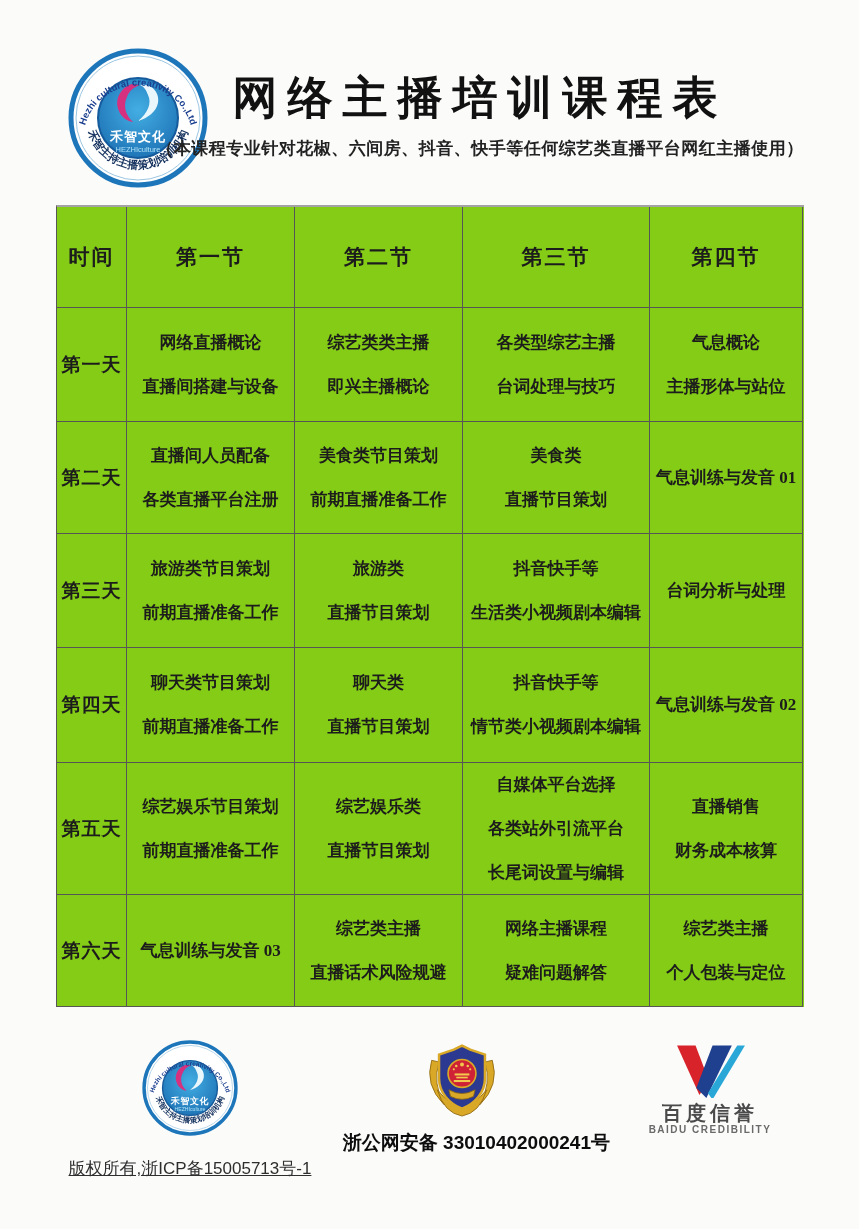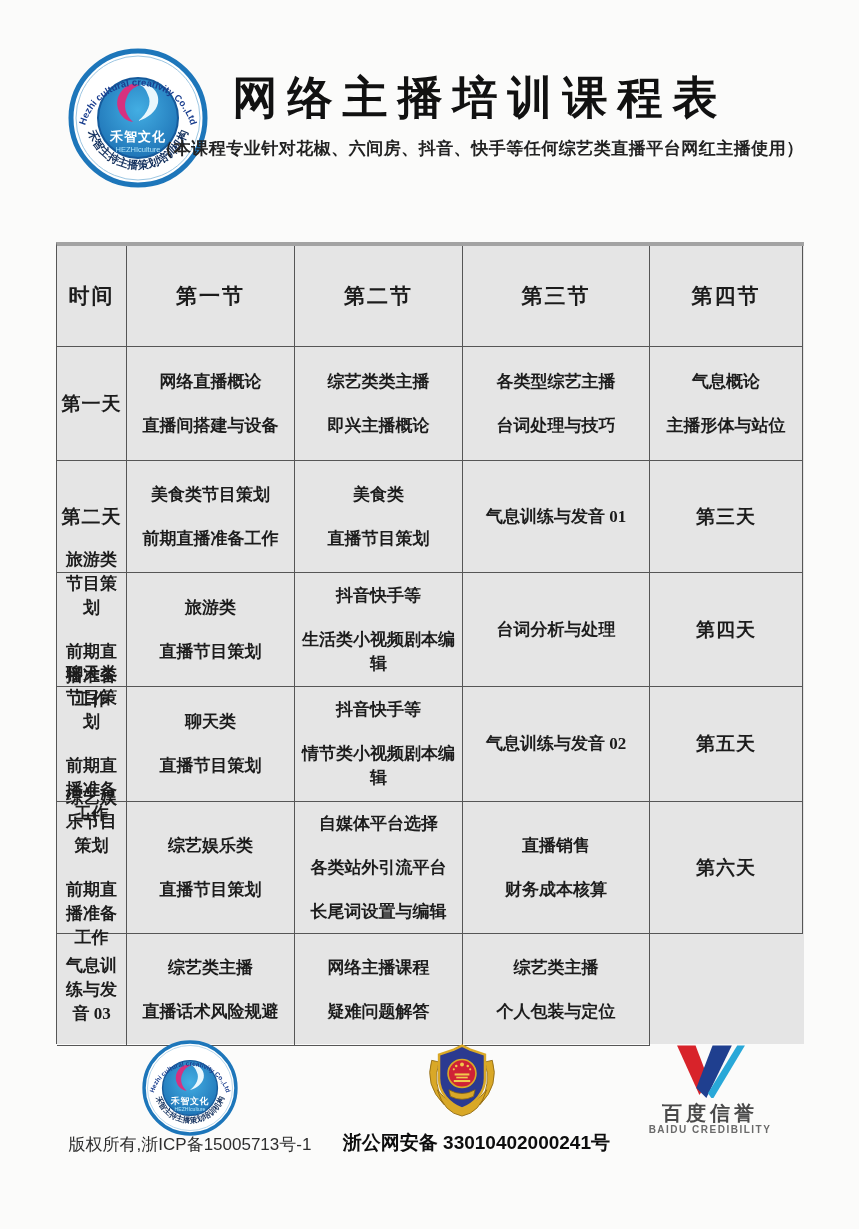--- a/index.html
+++ b/index.html
@@ -27,43 +27,42 @@
     text-align:center; font-size:17px; font-weight:600;
     color:#222; letter-spacing:0.5px;
   }
 
   
   .schedule-table {
     position:absolute; left:56px; top:205px; width:748px; height:802px;
     display:grid;
     grid-template-columns:70px 168px 168px 187px 153px;
     grid-template-rows:101px 114px 112px 114px 115px 132px 112px;
-    border-top:4px solid #a3a3a3;
+    border-top:2px solid #a3a3a3;
     border-left:1px solid #565656;
-    background:#e5e5e5;
-    margin-top:37px;
+    background:#84cc16;
   }
   .cell {
     border-right:1px solid #565656;
     border-bottom:1px solid #565656;
     display:flex; flex-direction:column;
     justify-content:center; align-items:center;
     text-align:center;
     font-size:17px; font-weight:600;
     padding:4px 3px;
   }
   .cell.head { font-size:21px; letter-spacing:2px; }
   .cell.day  { font-size:19px; letter-spacing:1px; }
   .cell .line { margin:10px 0; line-height:24px; }
 
   
   .footer-text { font-family:"Liberation Sans","DejaVu Sans",sans-serif; }
   .copyright-text {
-    position:absolute; left:60px; top:1133px; width:260px; text-align:center;
-    font-size:17px; color:#2e2e2e; font-weight:500;
+    position:absolute; left:60px; top:1157px; width:260px; text-align:center;
+    font-size:17px; color:#2e2e2e; font-weight:500;text-decoration:underline;
   }
   .police-badge { position:absolute; left:421px; top:1036px; width:82px; height:88px; }
   .police-record-text {
     position:absolute; left:330px; top:1130px; width:280px; text-align:right;
     font-size:19px; color:#0d0d0d; font-weight:700;
   }
   .baidu-logo { position:absolute; left:672px; top:1044px; width:78px; height:54px; }
   .baidu-cn {
     position:absolute; left:630px; top:1100px; width:160px; text-align:center;
     font-size:20px; color:#4a4a4a; letter-spacing:4px; font-weight:600;
@@ -127,20 +126,24 @@
       <div class="cell content">
         <div class="line">各类型综艺主播</div>
         <div class="line">台词处理与技巧</div>
       </div>
       <div class="cell content">
         <div class="line">气息概论</div>
         <div class="line">主播形体与站位</div>
       </div>
       <div class="cell day">第二天</div>
       <div class="cell content">
+        <div class="line">直播间人员配备</div>
+        <div class="line">各类直播平台注册</div>
+      </div>
+      <div class="cell content">
         <div class="line">美食类节目策划</div>
         <div class="line">前期直播准备工作</div>
       </div>
       <div class="cell content">
         <div class="line">美食类</div>
         <div class="line">直播节目策划</div>
       </div>
       <div class="cell content">
         <div class="line">气息训练与发音 01</div>
       </div>

